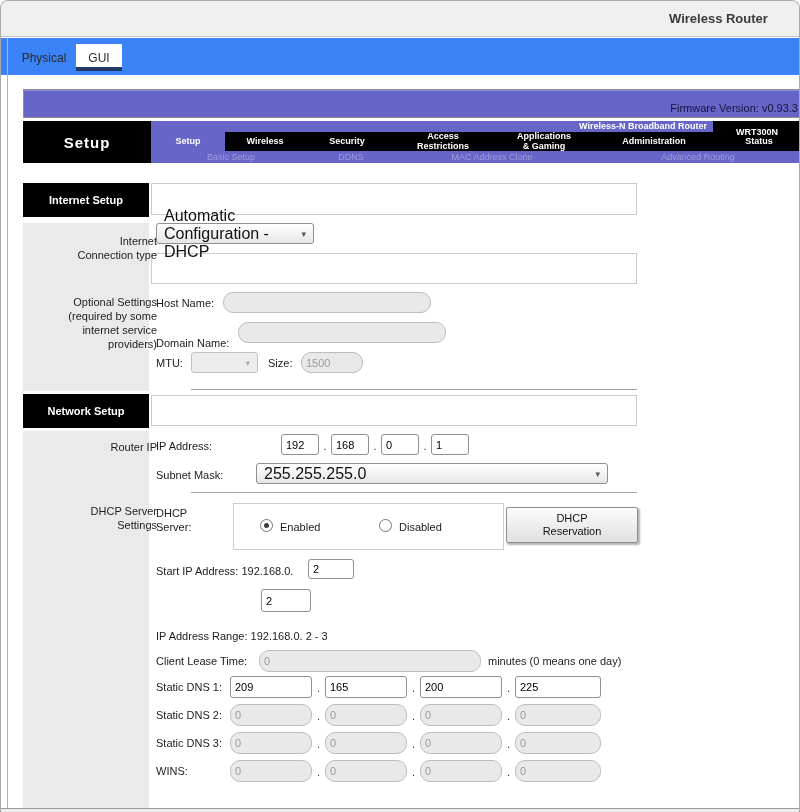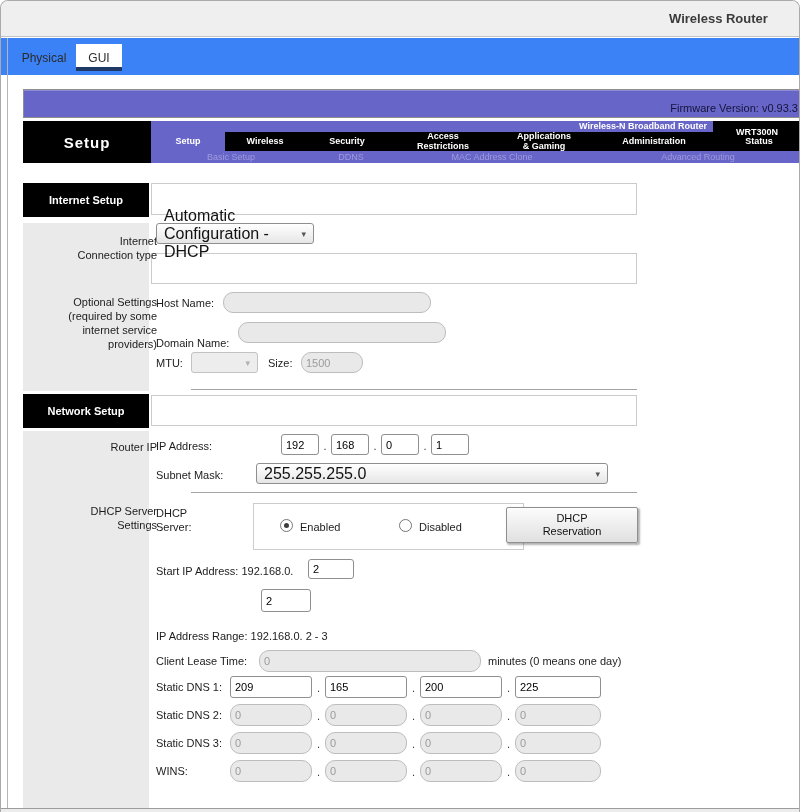--- a/index.html
+++ b/index.html
@@ -65,21 +65,21 @@
     justify-content:space-between; font-size:16px; color:#111; padding:0 7px; cursor:default; }
   .dd::after { content:"▾"; font-size:9px; color:#555; margin-left:8px; }
   .dd.dis { background:#ededed; border-color:#c2c2c2; color:#aaa; }
   .dd.dis::after { color:#b0b0b0; }
   .hr { position:absolute; height:1px; background:#a3a3a3; }
   .octet-row { position:absolute; display:flex; align-items:center; }
   .octet-row .dot::after { content:"."; font-size:11px; color:#333; }
   .octet-row .dot { width:12px; text-align:center; }
   .octet-row input { position:static; height:21px; }
   #radio-box { position:absolute; left:210px; top:320px; width:271px; height:47px;
-    border:1px solid #ccc; background:#fff;margin-left:20px; }
+    border:1px solid #ccc; background:#fff; }
   .radio { position:absolute; width:13px; height:13px; border:1px solid #767676;
     border-radius:50%; background:#fff; cursor:default; }
   .radio.sel::after { content:""; position:absolute; left:3px; top:3px; right:3px; bottom:3px;
     border-radius:50%; background:#3c3c3c; }
   .radio-lbl { position:absolute; font-size:11px; color:#1c1c1c; }
   #btn-reservation { position:absolute; left:483px; top:324px; width:132px; height:36px;
     border:1px solid #8f8f8f; border-radius:2px; background:linear-gradient(#fcfcfc,#e0e0e0);
     box-shadow:1.5px 1.5px 2px rgba(0,0,0,.3); display:flex; align-items:center;
     justify-content:center; text-align:center; font-size:11px; color:#111; line-height:13px;
     cursor:default; padding:0 22px; }

